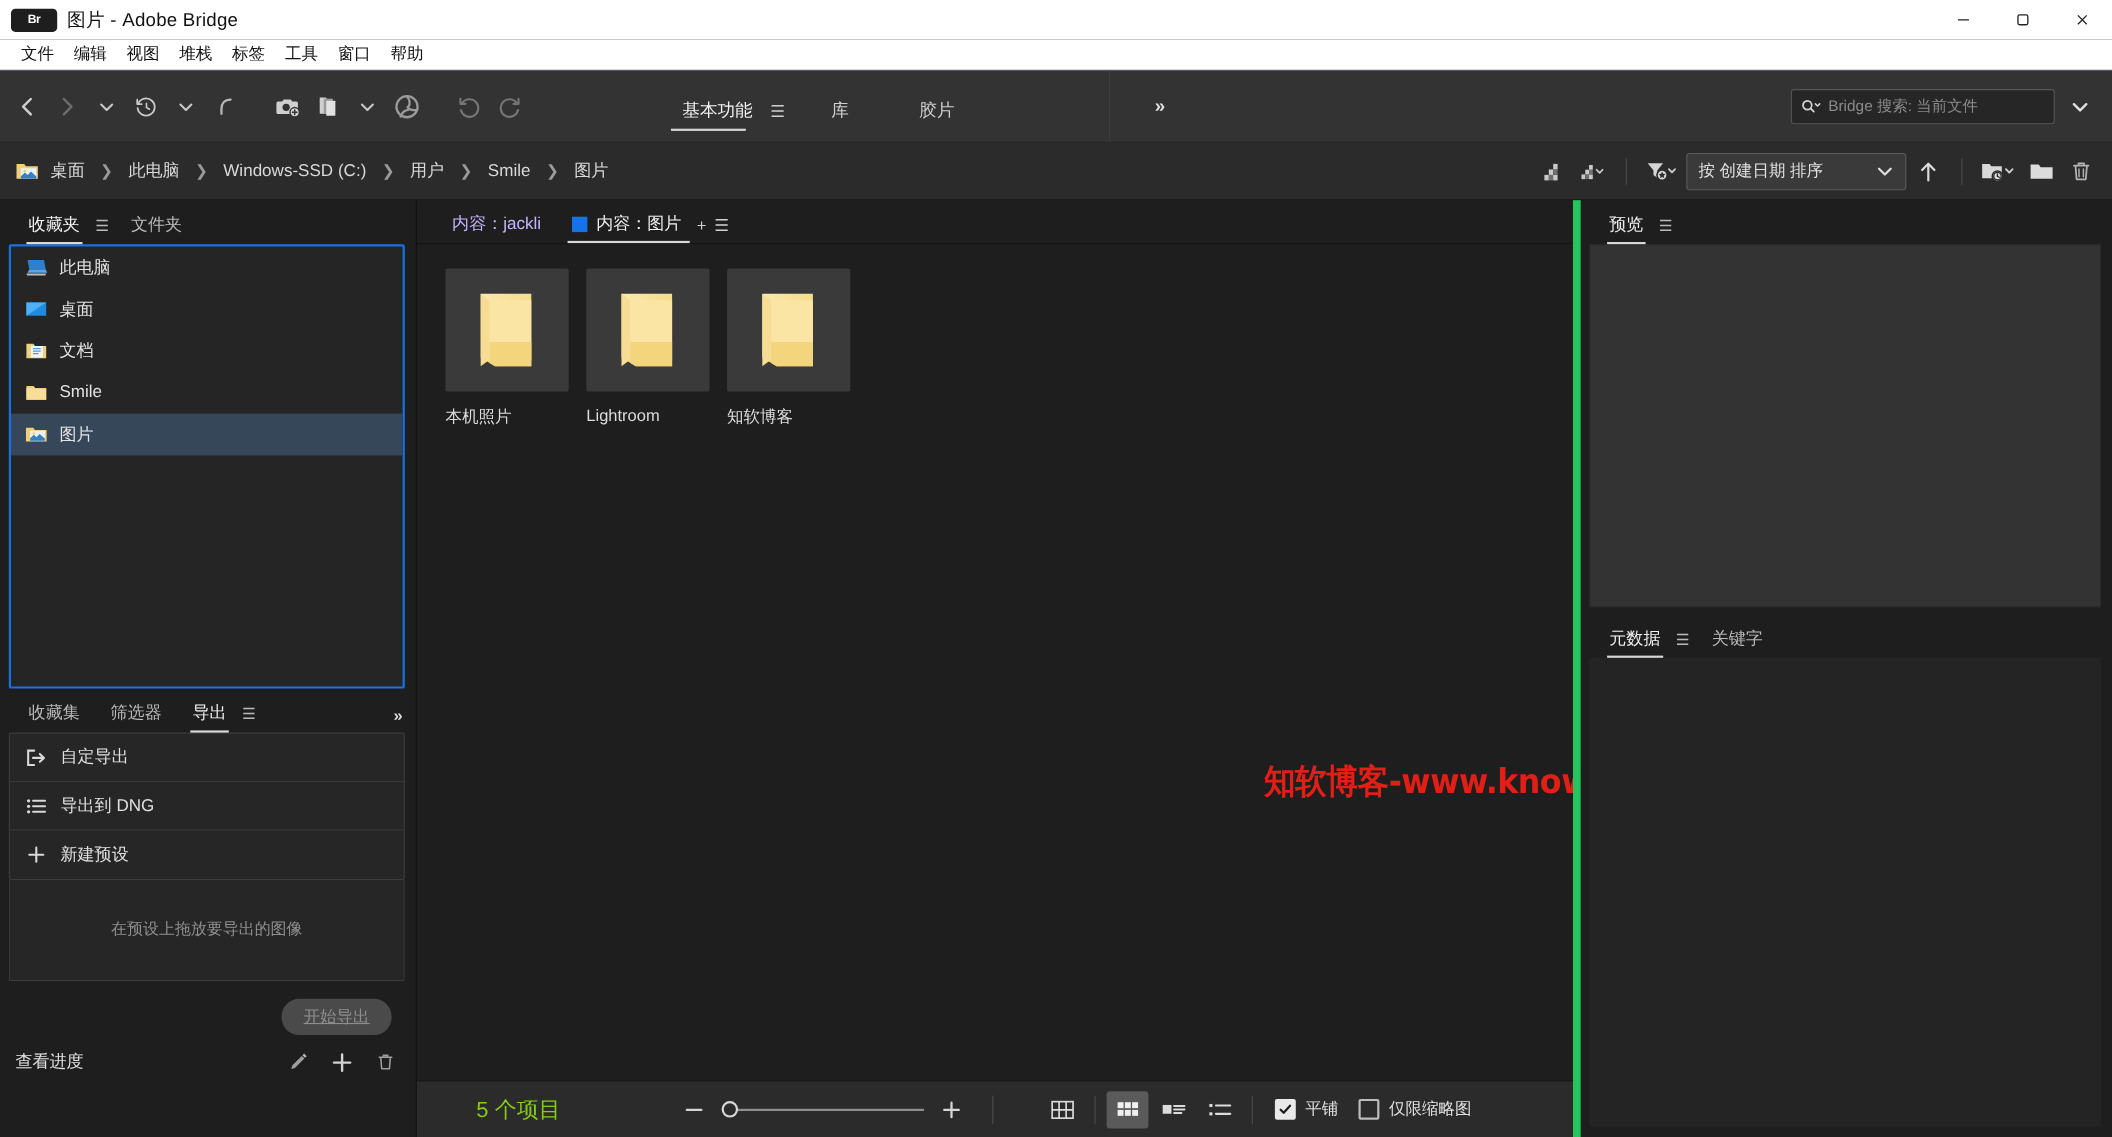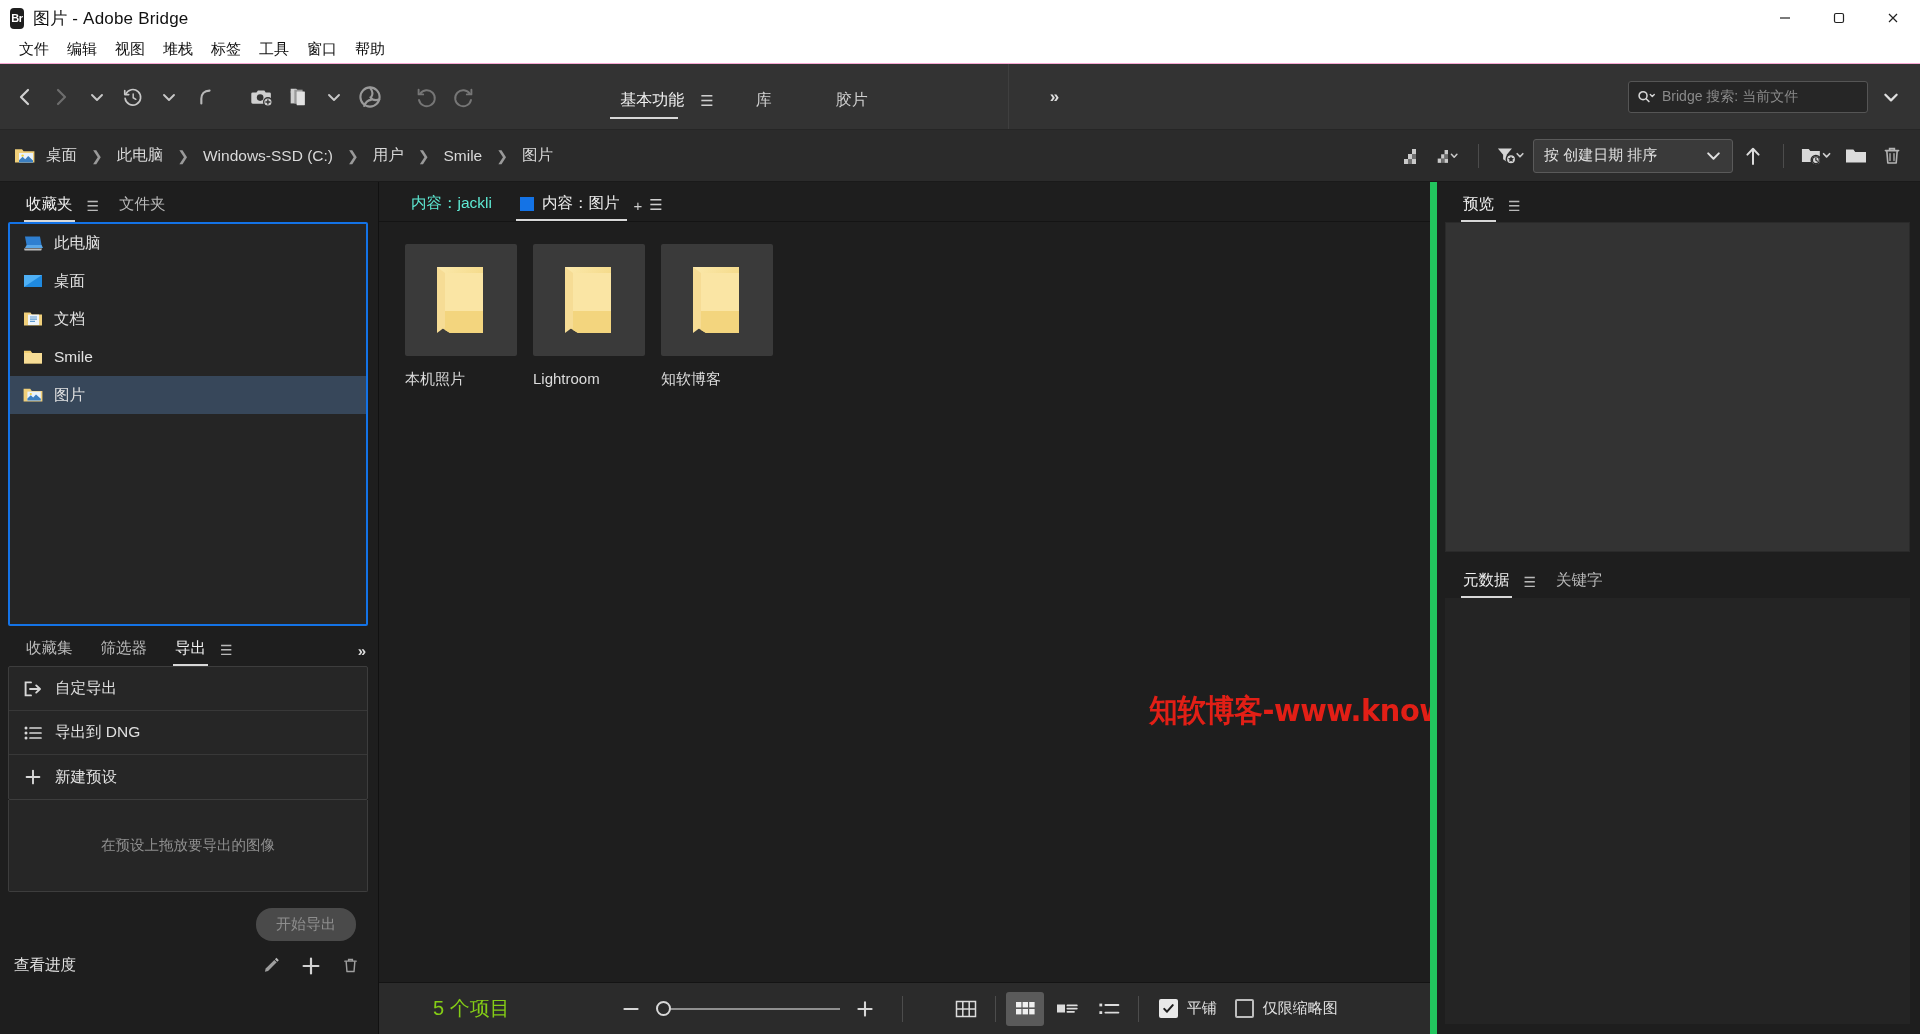--- a/index.html
+++ b/index.html
@@ -10,21 +10,21 @@
     overflow: hidden; -webkit-font-smoothing: antialiased;
   }
   #app { width: 1920px; height: 1034px; display: flex; flex-direction: column; background: #1e1e1e; }
 
   
   .titlebar {
     height: 36px; background: #ffffff; color: #000000;
     display: flex; align-items: center; flex: 0 0 36px;
   }
   .br-logo {
-    width: 14px; height: 21px; margin-left: 10px; margin-right: 9px;
+    width: 42px; height: 21px; margin-left: 10px; margin-right: 9px;
     background: #1e1e1e; border-radius: 4px; color: #fff;
     font-size: 11px; font-weight: bold; display: flex;
     align-items: center; justify-content: center; letter-spacing: -0.3px;
   }
   .title-text { font-size: 17px; color: #111; letter-spacing: .2px; }
   .win-controls { margin-left: auto; display: flex; height: 36px; }
   .win-btn {
     width: 54px; height: 36px; display: flex; align-items: center; justify-content: center;
     color: #222;
   }
@@ -121,33 +121,33 @@
   .exp-label { font-size: 15.5px; color: #e0e0e0; }
   .dropzone {
     margin: 0 10px 0 8px; height: 92px; background: #262626;
     border: 1px solid #3d3d3d; border-top: none; border-radius: 0 0 2px 2px;
     display: flex; align-items: center; justify-content: center; text-align: center; padding: 0 34px;
   }
   .dropzone span { font-size: 14.5px; color: #8f8f8f; line-height: 1.5; }
   .export-actions { padding: 16px 22px 0 8px; display: flex; justify-content: flex-end; }
   .start-btn {
     background: #4a4a4a; color: #8e8e8e; border-radius: 16px;
-    font-size: 15px; padding: 7px 20px;
+    font-size: 15px; padding: 7px 20px; text-decoration: underline;
   }
   .export-foot { display: flex; align-items: center; padding: 14px 18px 16px 14px; gap: 10px; }
   .export-foot .lbl { font-size: 15.5px; color: #e0e0e0; }
   .foot-icons { margin-left: auto; display: flex; align-items: center; gap: 20px; color: #c0c0c0; }
 
   
   .centercol { flex: 1; display: flex; flex-direction: column; min-width: 0; background: #1e1e1e; border-left: 1px solid #111; }
   .content-tabs {
     height: 40px; display: flex; align-items: flex-end; padding: 0 18px; gap: 0; flex: 0 0 40px;
     border-bottom: 1px solid #141414;
   }
-  .ctab { font-size: 15.5px; color: #5eead4; padding: 0 14px 7px 14px; position: relative; display: flex; align-items: center; gap: 8px; white-space: nowrap; }
+  .ctab { font-size: 15.5px; color: #c4b5fd; padding: 0 14px 7px 14px; position: relative; display: flex; align-items: center; gap: 8px; white-space: nowrap; }
   .ctab.active { color: #f0f0f0; }
   .ctab.active::after { content: ""; position: absolute; left: 10px; right: 6px; bottom: 0; height: 2px; background: #d8d8d8; }
   .ctab-sq { width: 14px; height: 14px; background: #1473e6; display: inline-block; }
   .ctab-plus, .ctab-ham { color: #cfcfcf; font-size: 15px; padding: 0 7px 7px 0; }
 
   .content-area { flex: 1; position: relative; overflow: hidden; background: #1e1e1e; }
   .grid { display: flex; gap: 16px; padding: 22px 0 0 26px; flex-wrap: wrap; }
   .cell { width: 112px; }
   .thumb {
     width: 112px; height: 112px; background: #3a3a3a; border-radius: 2px;

